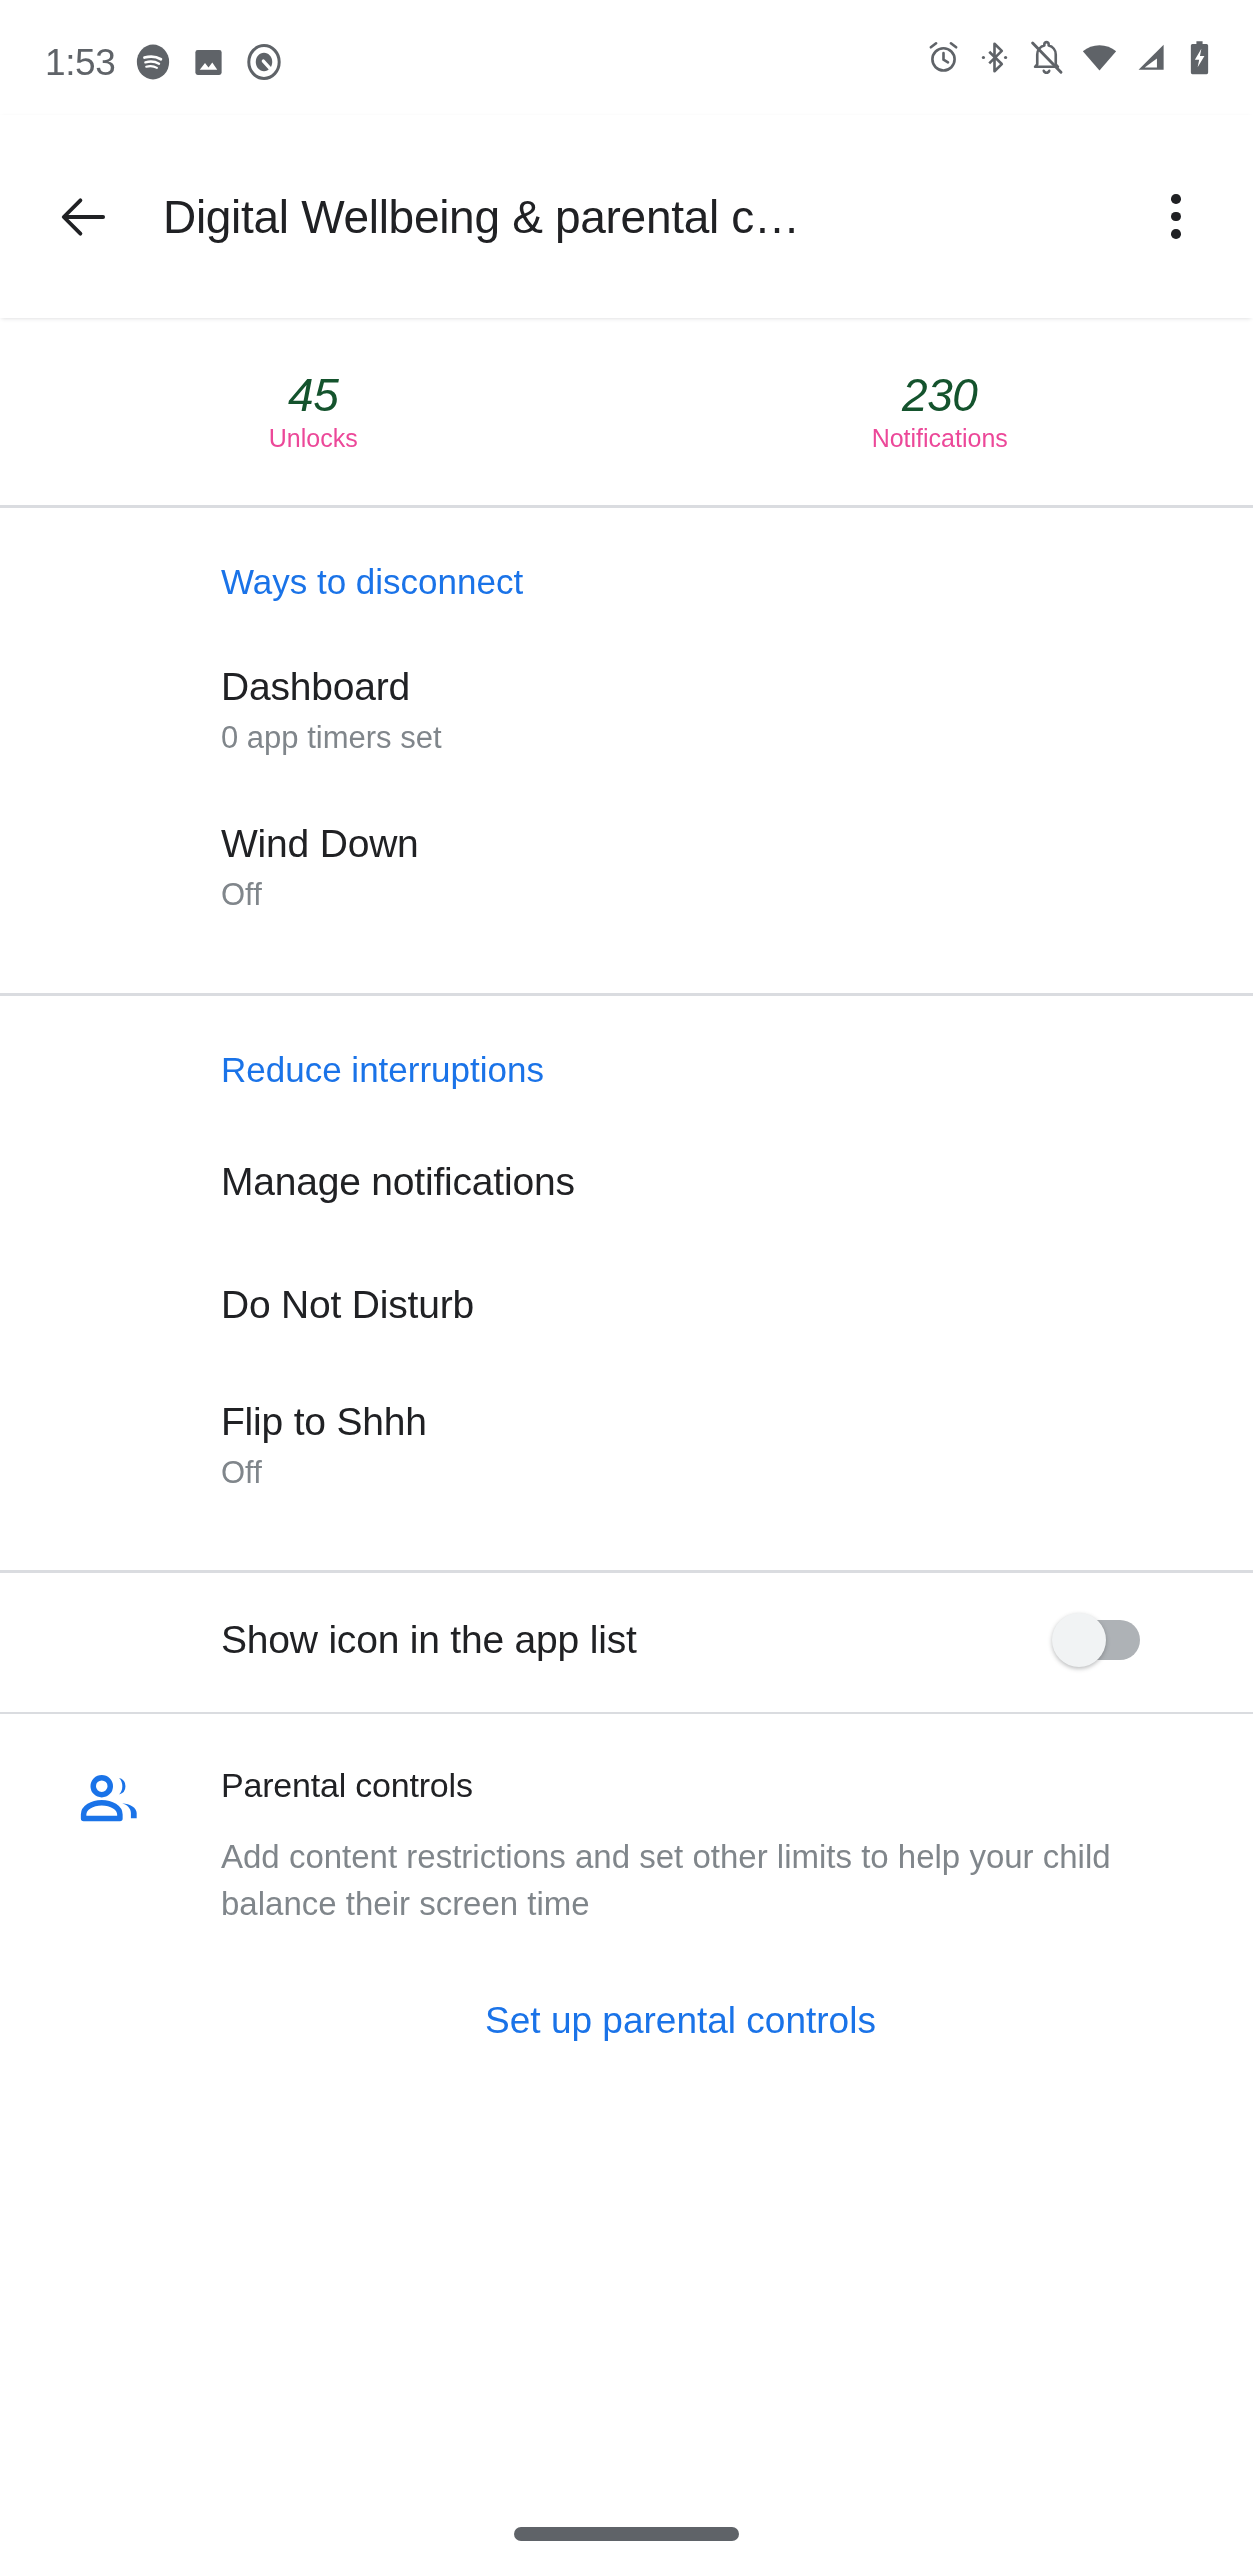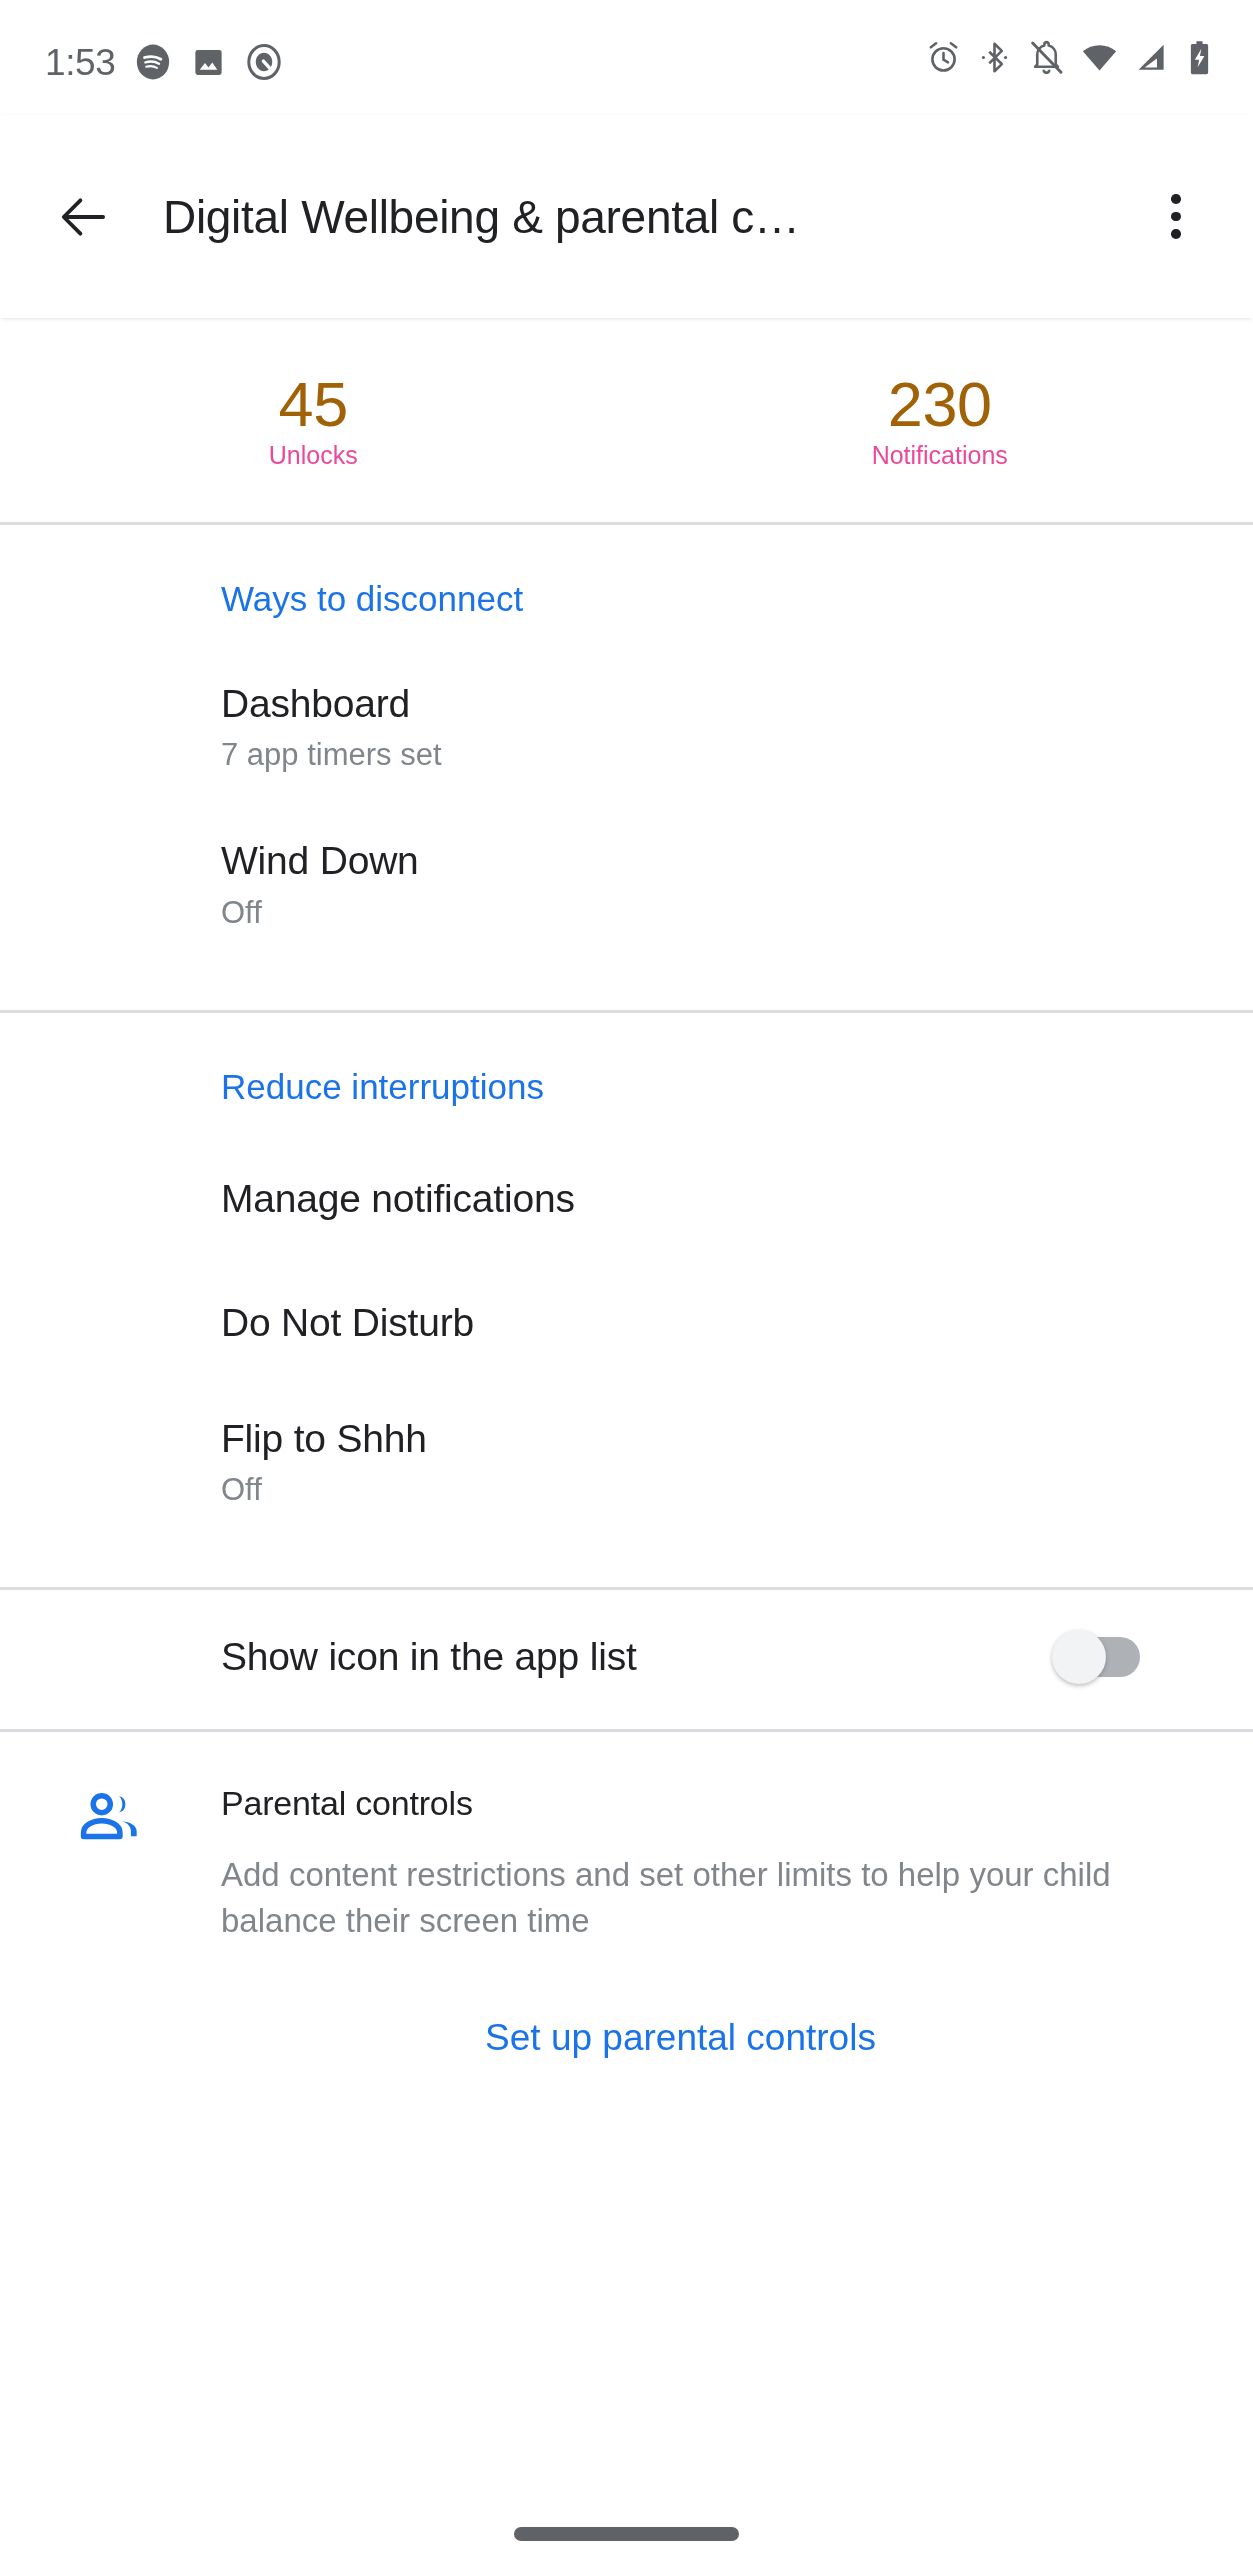--- a/index.html
+++ b/index.html
@@ -126,24 +126,25 @@
     padding: 54px 0 52px 0;
   }
   .stat {
     flex: 1 1 50%;
     display: flex;
     flex-direction: column;
     align-items: center;
     justify-content: center;
   }
   .stat-value {
-    font-size: 63px;
-    color: #a16207;
+    font-size: 46px;
+    color: #14532d;
     line-height: 1.02;
     letter-spacing: -0.4px;
+    font-style: italic;
   }
   .stat-label {
     font-size: 25px;
     color: #ec4899;
     margin-top: 5px;
     letter-spacing: 0;
   }
 
   
   .section {
@@ -360,21 +361,21 @@
         <div class="stat-label">Notifications</div>
       </div>
     </div>
 
     <div class="divider"></div>
 
     <div class="section">
       <div class="section-header">Ways to disconnect</div>
       <div class="list-item tall">
         <div class="item-title">Dashboard</div>
-        <div class="item-sub">7 app timers set</div>
+        <div class="item-sub">0 app timers set</div>
       </div>
       <div class="list-item tall">
         <div class="item-title">Wind Down</div>
         <div class="item-sub">Off</div>
       </div>
     </div>
 
     <div class="divider" style="margin-top:38px;"></div>
 
     <div class="section">

